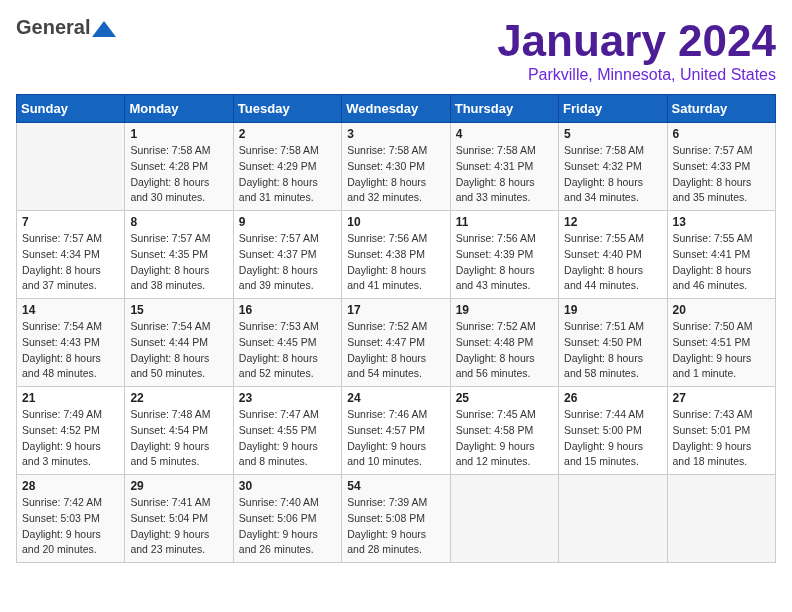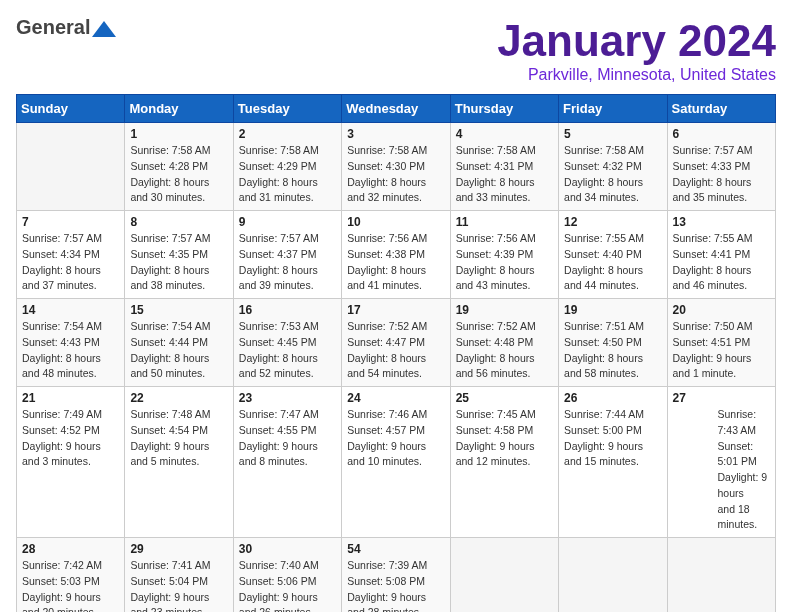--- a/index.html
+++ b/index.html
@@ -293,21 +293,21 @@
         </td>
         <td>
           <span class="day-number">26</span>
           <div class="day-info" style="white-space: pre-line;">Sunrise: 7:44 AM
 Sunset: 5:00 PM
 Daylight: 9 hours
 and 15 minutes.</div>
         </td>
         <td>
           <span class="day-number">27</span>
-          <div class="day-info" style="white-space: pre-line; margin-left: 45px;">Sunrise: 7:43 AM
+          <div class="day-info" style="white-space: pre-line;">Sunrise: 7:43 AM
 Sunset: 5:01 PM
 Daylight: 9 hours
 and 18 minutes.</div>
         </td>
       </tr>
       <tr>
         <td>
           <span class="day-number">28</span>
           <div class="day-info" style="white-space: pre-line;">Sunrise: 7:42 AM
 Sunset: 5:03 PM

